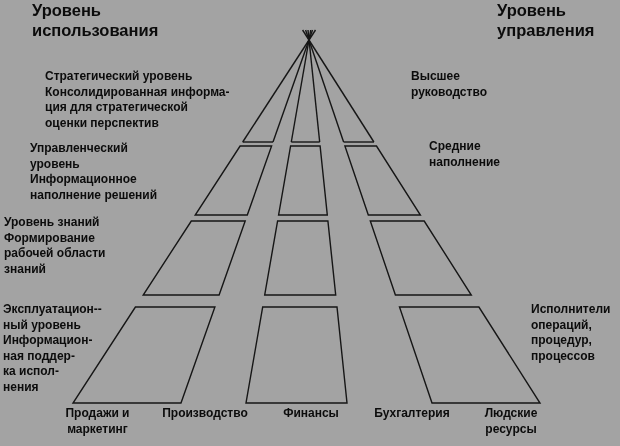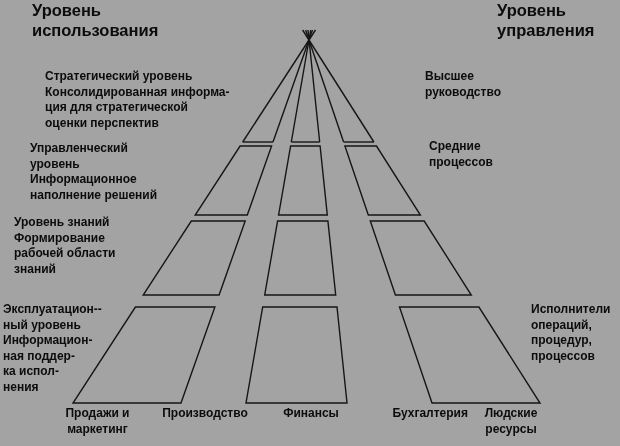--- a/index.html
+++ b/index.html
@@ -21,35 +21,35 @@
     white-space: pre-line;
   }
   .title {
     font-size: 16.5px;
     line-height: 20px;
   }
   .fn { text-align: center; }
   
   #lbl-strategic   { left: 45px;  top: 69px;  }
   #lbl-managerial  { left: 30px;  top: 141px; }
-  #lbl-knowledge   { left: 4px;   top: 215px; margin-left: 10px; }
+  #lbl-knowledge   { left: 4px;   top: 215px; }
   #lbl-operational { left: 3px;   top: 302px; }
   
-  #lbl-top-mgmt    { left: 425px; top: 69px;  }
+  #lbl-top-mgmt    { left: 411px; top: 69px;  }
   #lbl-mid-mgrs    { left: 429px; top: 139px; }
   #lbl-kworkers    { left: 484px; top: 213px; }
   #lbl-executors   { left: 531px; top: 302px; }
   
   #title-left  { left: 32px;  top: 0px; }
   #title-right { left: 497px; top: 0px; }
   
   #fn-sales      { left: 40px;  width: 115px; top: 406px; }
   #fn-production { left: 145px; width: 120px; top: 406px; }
   #fn-finance    { left: 261px; width: 100px; top: 406px; }
-  #fn-accounting { left: 356px; width: 112px; top: 406px; text-align: right; }
+  #fn-accounting { left: 356px; width: 112px; top: 406px; }
   #fn-hr         { left: 461px; width: 100px; top: 406px; }
 </style>
 </head>
 <body>
 
 <div id="stage">
 
   <svg id="pyramid-svg" width="620" height="446" viewBox="0 0 620 446" fill="none" stroke="#161616" stroke-width="1.4">
 
     <g>
@@ -103,21 +103,21 @@
   <div class="lbl" id="lbl-operational">Эксплуатацион--
 ный уровень
 Информацион-
 ная поддер-
 ка испол-
 нения</div>
 
   <div class="lbl" id="lbl-top-mgmt">Высшее
 руководство</div>
   <div class="lbl" id="lbl-mid-mgrs">Средние
-процессов</div>
+наполнение</div>
   <div class="lbl" id="lbl-executors">Исполнители
 операций,
 процедур,
 процессов</div>
 
   <div class="lbl fn" id="fn-sales">Продажи и
 маркетинг</div>
   <div class="lbl fn" id="fn-production">Производство</div>
   <div class="lbl fn" id="fn-finance">Финансы</div>
   <div class="lbl fn" id="fn-accounting">Бухгалтерия</div>

